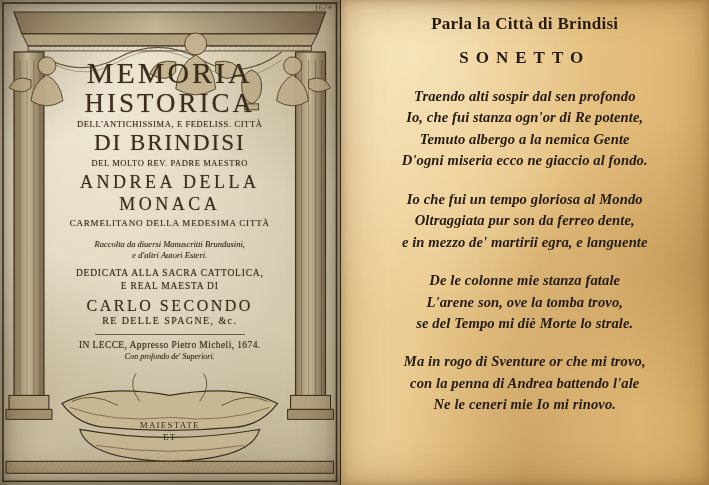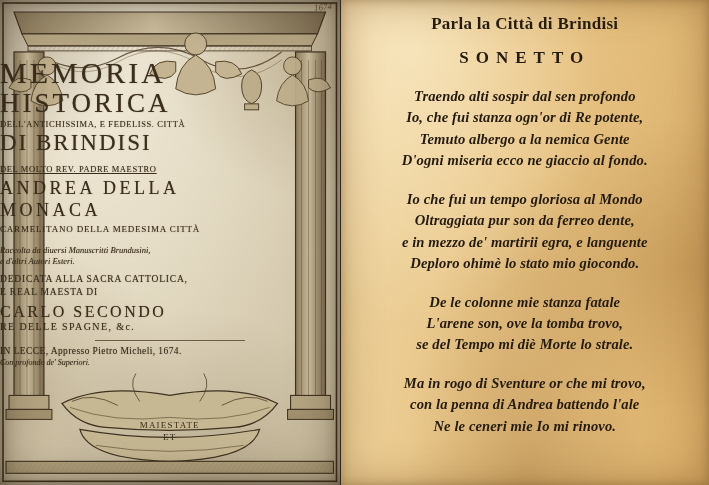--- a/index.html
+++ b/index.html
@@ -71,20 +71,21 @@
     opacity: .85;
     z-index: 7;
   }
 
   .title-block {
     position: absolute;
     left: 0;
     right: 0;
     top: 58px;
     z-index: 5;
+    text-align: center;
     color: #3b2e1c;
     text-shadow: 0 0 1px rgba(70,55,35,.5);
   }
   .t-line { display: block; white-space: nowrap; }
   .t-memoria {
     font-size: 30px;
     letter-spacing: 3px;
     font-weight: 400;
     line-height: 1.02;
   }
@@ -99,22 +100,21 @@
     margin-top: 2px;
   }
   .t-brindisi {
     font-size: 23px;
     letter-spacing: 2px;
     margin-top: 1px;
   }
   .t-small2 {
     font-size: 8.5px;
     letter-spacing: .6px;
-    margin-top: 8px;
-    text-decoration: underline;
+    margin-top: 2px;
   }
   .t-andrea {
     font-size: 18px;
     letter-spacing: 3.5px;
     margin-top: 4px;
   }
   .t-monaca {
     font-size: 18px;
     letter-spacing: 3.5px;
     margin-top: 1px;
@@ -366,21 +366,20 @@
         <span class="verse">Traendo alti sospir dal sen profondo</span>
         <span class="verse">Io, che fui stanza ogn'or di Re potente,</span>
         <span class="verse">Temuto albergo a la nemica Gente</span>
         <span class="verse">D'ogni miseria ecco ne giaccio al fondo.</span>
       </div>
 
       <div class="stanza">
         <span class="verse">Io che fui un tempo gloriosa al Mondo</span>
         <span class="verse">Oltraggiata pur son da ferreo dente,</span>
         <span class="verse">e in mezzo de' martirii egra, e languente</span>
-        <span class="verse">Deploro ohimè lo stato mio giocondo.</span>
       </div>
 
       <div class="stanza">
         <span class="verse">De le colonne mie stanza fatale</span>
         <span class="verse">L'arene son, ove la tomba trovo,</span>
         <span class="verse">se del Tempo mi diè Morte lo strale.</span>
       </div>
 
       <div class="stanza">
         <span class="verse">Ma in rogo di Sventure or che mi trovo,</span>

